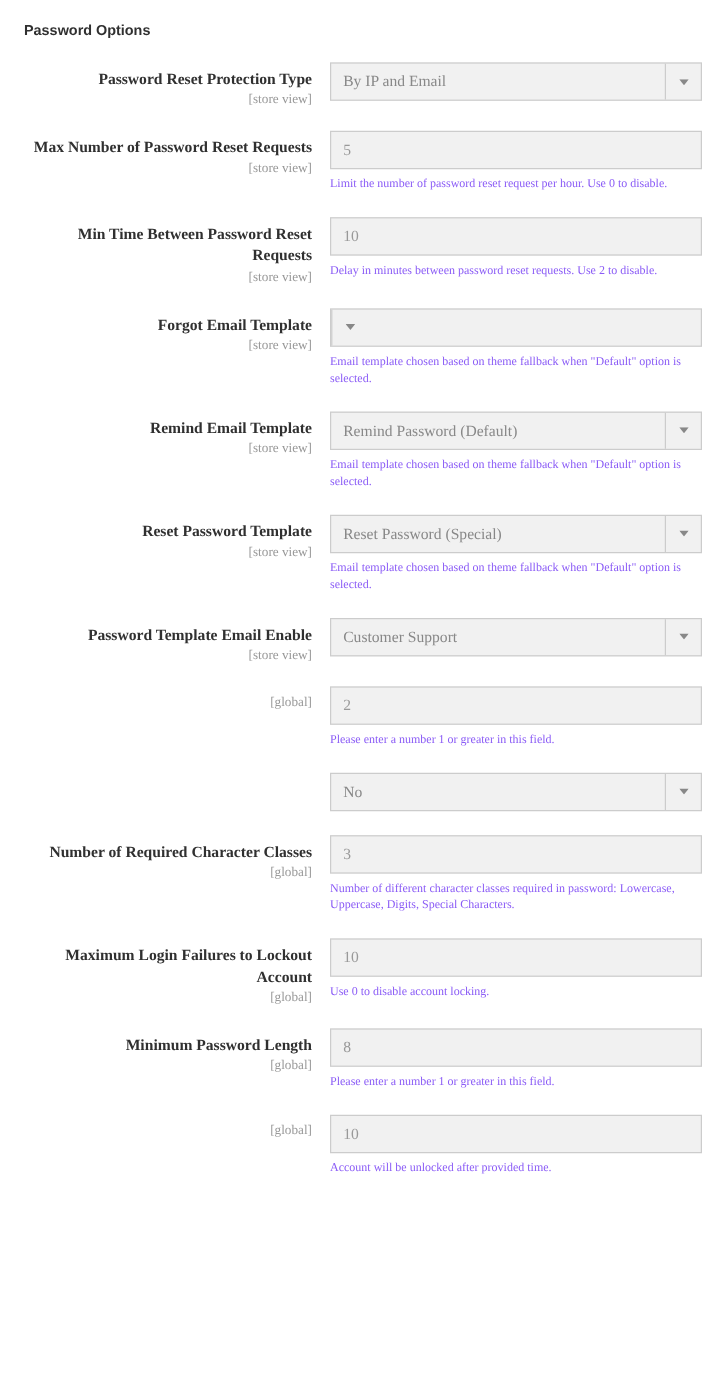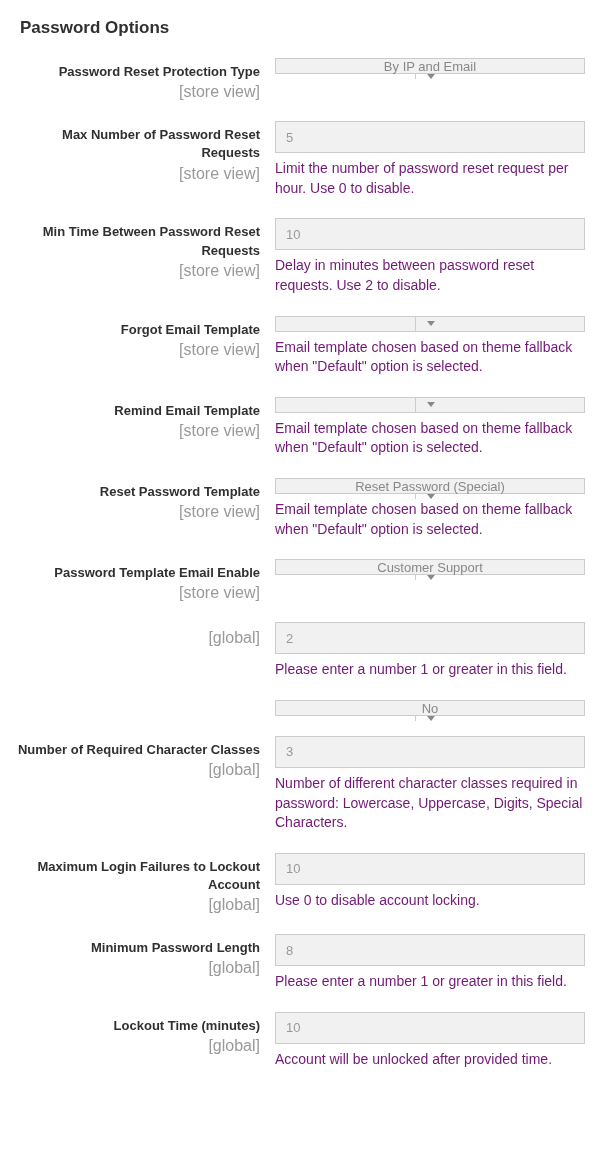--- a/index.html
+++ b/index.html
@@ -8,62 +8,62 @@
       padding: 0;
     }
     body {
       font-family: 'Helvetica Neue', Helvetica, Arial, sans-serif;
       font-size: 13px;
       color: #333;
       background: #fff;
       width: 605px;
     }
     .section-title {
-      font-size: 17px;
+      font-size: 12px;
       font-weight: 600;
       color: #303030;
       padding: 18px 0 10px 20px;
     }
     .form-container {
       padding: 10px 15px 20px 15px;
+      font-family: Liberation Serif, serif;
     }
     .field-row {
       display: flex;
       margin-bottom: 20px;
       align-items: flex-start;
     }
     .field-label-col {
       width: 260px;
       text-align: right;
       padding-right: 15px;
       padding-top: 5px;
     }
     .field-label {
       font-size: 13px;
       font-weight: 600;
       color: #303030;
       line-height: 1.4;
     }
     .field-scope {
-      font-size: 16px;
+      font-size: 11px;
       color: #999;
       margin-top: 2px;
     }
     .field-input-col {
       flex: 1;
       max-width: 310px;
     }
     .select-wrapper {
       position: relative;
       background: #f1f1f1;
       border: 1px solid #ccc;
-      height: 16px;
+      height: 32px;
       display: flex;
       align-items: center;
-      flex-direction: column;
     }
     .select-value {
       flex: 1;
       padding: 0 10px;
       color: #888;
       font-size: 13px;
     }
     .select-arrow {
       width: 30px;
       height: 100%;
@@ -81,22 +81,22 @@
       width: 100%;
       height: 32px;
       background: #f1f1f1;
       border: 1px solid #ccc;
       padding: 0 10px;
       color: #999;
       font-size: 13px;
       font-family: inherit;
     }
     .field-note {
-      font-size: 14px;
-      color: #701a75;
+      font-size: 10px;
+      color: #8b5cf6;
       margin-top: 6px;
       line-height: 1.4;
     }
   </style>
 </head>
 <body>
 
 <div class="section-title">Password Options</div>
 
 <div class="form-container">
@@ -157,20 +157,21 @@
     </div>
   </div>
 
   <div class="field-row">
     <div class="field-label-col">
       <div class="field-label">Remind Email Template</div>
       <div class="field-scope">[store view]</div>
     </div>
     <div class="field-input-col">
       <div class="select-wrapper">
+        <div class="select-value">Remind Password (Default)</div>
         <div class="select-arrow">
           <svg viewBox="0 0 8 5">
               <path d="M0 0 L8 0 L4 5 Z"></path>
             </svg>
         </div>
       </div>
       <div class="field-note">Email template chosen based on theme fallback when "Default" option is selected.</div>
     </div>
   </div>
 
@@ -262,21 +263,20 @@
       <div class="field-scope">[global]</div>
     </div>
     <div class="field-input-col">
       <input class="text-input" value="8" style="">
       <div class="field-note">Please enter a number 1 or greater in this field.</div>
     </div>
   </div>
 
   <div class="field-row">
     <div class="field-label-col">
-      <div class="field-label">Lockout Time (minutes)</div>
       <div class="field-scope">[global]</div>
     </div>
     <div class="field-input-col">
       <input class="text-input" value="10" style="">
       <div class="field-note">Account will be unlocked after provided time.</div>
     </div>
   </div>
 
 </div>
 

